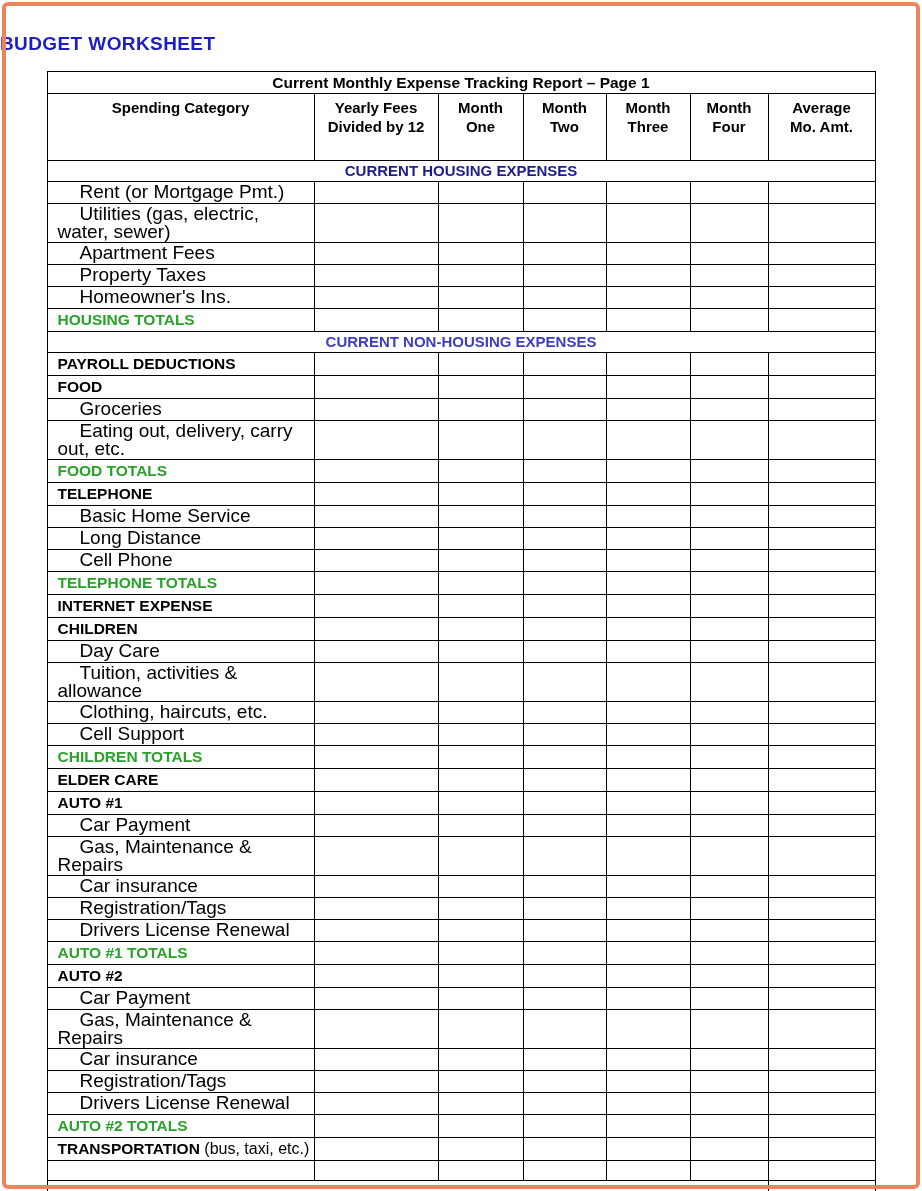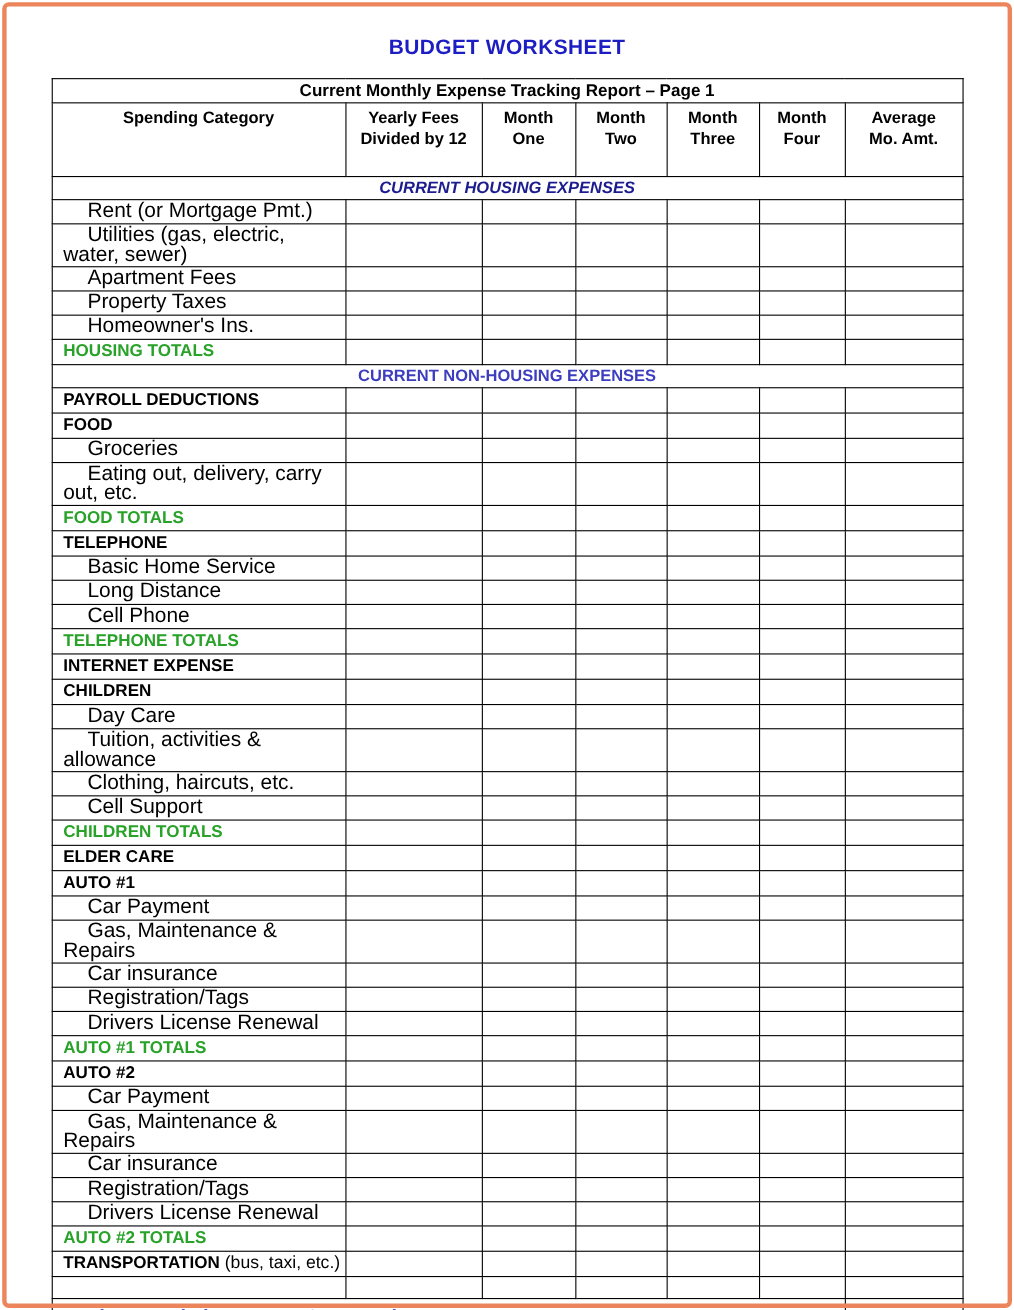--- a/index.html
+++ b/index.html
@@ -14,21 +14,21 @@
   }
   .frame {
     position: absolute;
     inset: 2px;
     border: 4px solid var(--frame-orange, #ec855c);
     border-radius: 6px;
     pointer-events: none;
   }
   .page { padding-top: 33px; }
   .title {
-    text-align: center;
+    text-align: left;
     font-size: 19px;
     font-weight: bold;
     letter-spacing: 0.4px;
     color: var(--title-blue, #1d1dc4);
     margin: 0 0 8px 0;
   }
   table {
     border-collapse: collapse;
     table-layout: fixed;
     width: 828px;
@@ -117,21 +117,21 @@
         <th class="col-head th-yearly">Yearly Fees Divided by 12</th>
         <th class="col-head">Month One</th>
         <th class="col-head">Month Two</th>
         <th class="col-head">Month Three</th>
         <th class="col-head">Month Four</th>
         <th class="col-head th-avg">Average Mo. Amt.</th>
       </tr>
     </thead>
     <tbody id="table-body">
         <tr class="row-section">
-          <td class="section-cell" colspan="7" style="color: rgb(28, 28, 142); font-style: italic;">CURRENT HOUSING EXPENSES</td>
+          <td class="section-cell" colspan="7" style="color: rgb(28, 28, 142);">CURRENT HOUSING EXPENSES</td>
         </tr>
         <tr class="row-item">
           <td class="label-cell">Rent (or Mortgage Pmt.)</td>
           <td class="value-cell"></td>
           <td class="value-cell"></td>
           <td class="value-cell"></td>
           <td class="value-cell"></td>
           <td class="value-cell"></td>
           <td class="value-cell"></td>
         </tr>

